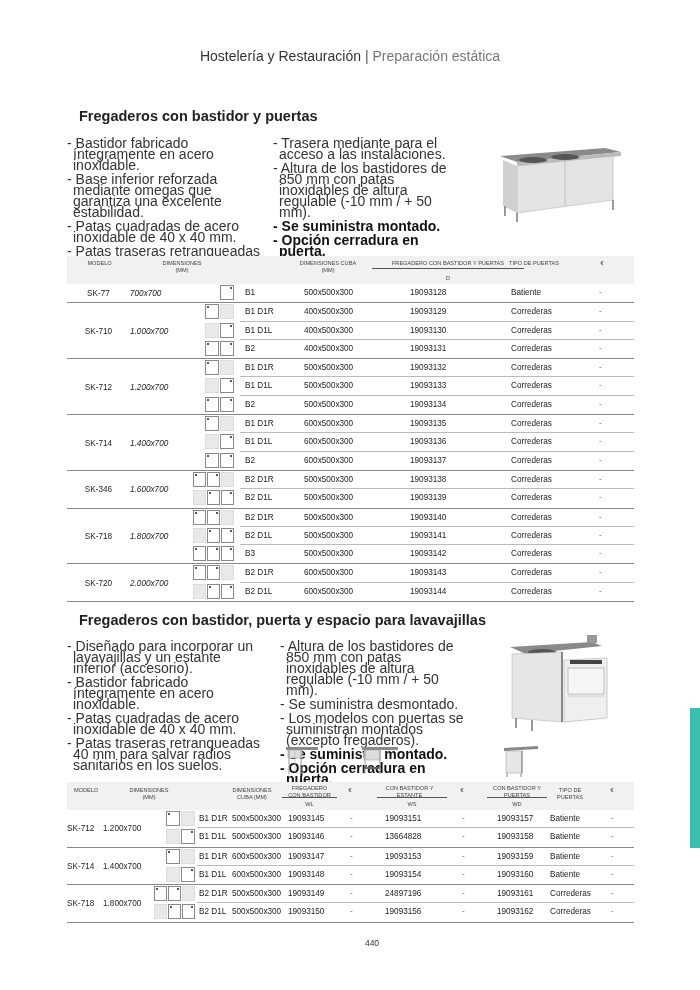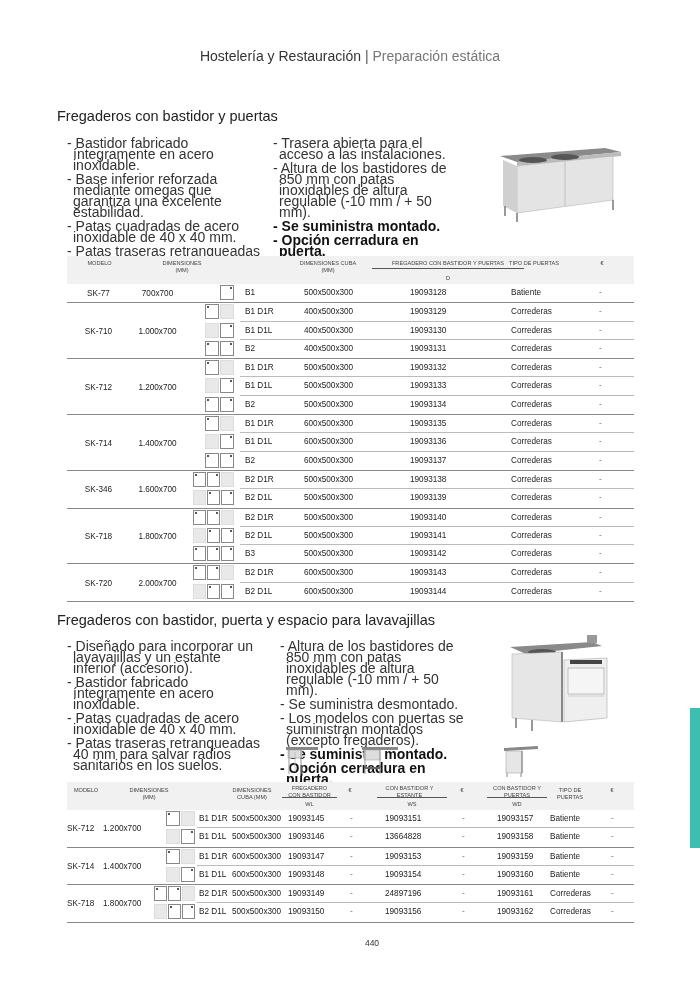--- a/index.html
+++ b/index.html
@@ -3,36 +3,36 @@
   <meta charset="utf-8">
   <style>
     * { box-sizing: border-box; margin: 0; padding: 0; }
     html, body { width: 700px; height: 990px; background: #ffffff; overflow: hidden; }
     body { font-family: "Liberation Sans", sans-serif; color: #222; position: relative; }
 
     .page-header { position: absolute; top: 48px; left: 0; width: 700px; text-align: center; font-size: 14px; color: #333; }
     .page-header .sep { color: #555; }
     .page-header .sub { color: #777; }
 
-    .section-title { position: absolute; left: 57px; font-size: 14.5px; color: #222; font-weight: normal; }
+    .section-title { position: absolute; left: 79px; font-size: 14.5px; color: #222; font-weight: bold; }
 
     .bullets { position: absolute; font-size: 14px; line-height: 11px; color: #333; }
     .bullets li { list-style: none; padding-left: 6px; text-indent: -6px; margin-bottom: 3px; }
     .bullets li.bold { font-weight: bold; color: #111; }
 
     .product-photo { position: absolute; }
 
     
     .t1 { position: absolute; left: 67px; top: 256px; width: 567px; font-size: 8.2px; }
     .t1-head { height: 28px; background: #f1f1f1; position: relative; font-size: 5.6px; color: #444; text-transform: uppercase; }
     .t1-head span { position: absolute; text-align: center; line-height: 6.5px; }
     .t1-head .subline { position: absolute; left: 305px; width: 152px; top: 12px; border-top: 1px solid #555; }
     .group { position: relative; border-bottom: 1px solid #888; }
     .group .model { position: absolute; left: 0; width: 63px; text-align: center; top: 50%; transform: translateY(-50%); }
-    .group .dims { position: absolute; left: 63px; width: 55px; text-align: center; top: 50%; transform: translateY(-50%); }
+    .group .dims { position: absolute; left: 63px; width: 55px; text-align: left; top: 50%; transform: translateY(-50%); font-style: italic; }
     .row { height: 18.3px; position: relative; margin-left: 173px; border-bottom: 1px solid #bbb; }
     .row:last-child { border-bottom: none; }
     .row span { position: absolute; top: 4px; }
     .row .code { left: 5px; }
     .row .cuba { left: 64px; }
     .row .ref { left: 170px; }
     .row .tipo { left: 271px; }
     .row .price { left: 359px; color: #777; }
 
     .icon-box { position: absolute; left: -48px; top: 1px; height: 15px; display: flex; justify-content: flex-end; width: 42px; }
@@ -79,21 +79,21 @@
 
 <h2 class="section-title" style="top:108px">Fregaderos con bastidor y puertas</h2>
 
 <ul class="bullets" style="left:67px; top:138px; width:195px;">
   <li>- Bastidor fabricado íntegramente en acero inoxidable.</li>
   <li>- Base inferior reforzada mediante omegas que garantiza una excelente estabilidad.</li>
   <li>- Patas cuadradas de acero inoxidable de 40 x 40 mm.</li>
   <li>- Patas traseras retranqueadas 40 mm para salvar radios sanitarios en los suelos.</li>
 </ul>
 <ul class="bullets" style="left:273px; top:138px; width:190px;">
-  <li>- Trasera abierta para el acceso a las instalaciones.</li>
+  <li>- Trasera mediante para el acceso a las instalaciones.</li>
   <li>- Altura de los bastidores de 850 mm con patas inoxidables de altura regulable (-10 mm / + 50 mm).</li>
   <li class="bold">- Se suministra montado.</li>
   <li class="bold">- Opción cerradura en puerta.</li>
 </ul>
 
 <svg class="product-photo" style="left:495px; top:138px;" width="130" height="85" viewBox="0 0 130 85">
   <polygon points="5,18 110,10 126,14 22,24" fill="#8a8a8a"></polygon>
   <polygon points="22,24 126,14 126,18 22,28" fill="#bbb"></polygon>
   <ellipse cx="38" cy="22" rx="14" ry="3" fill="#555"></ellipse>
   <ellipse cx="70" cy="19" rx="14" ry="3" fill="#555"></ellipse>

